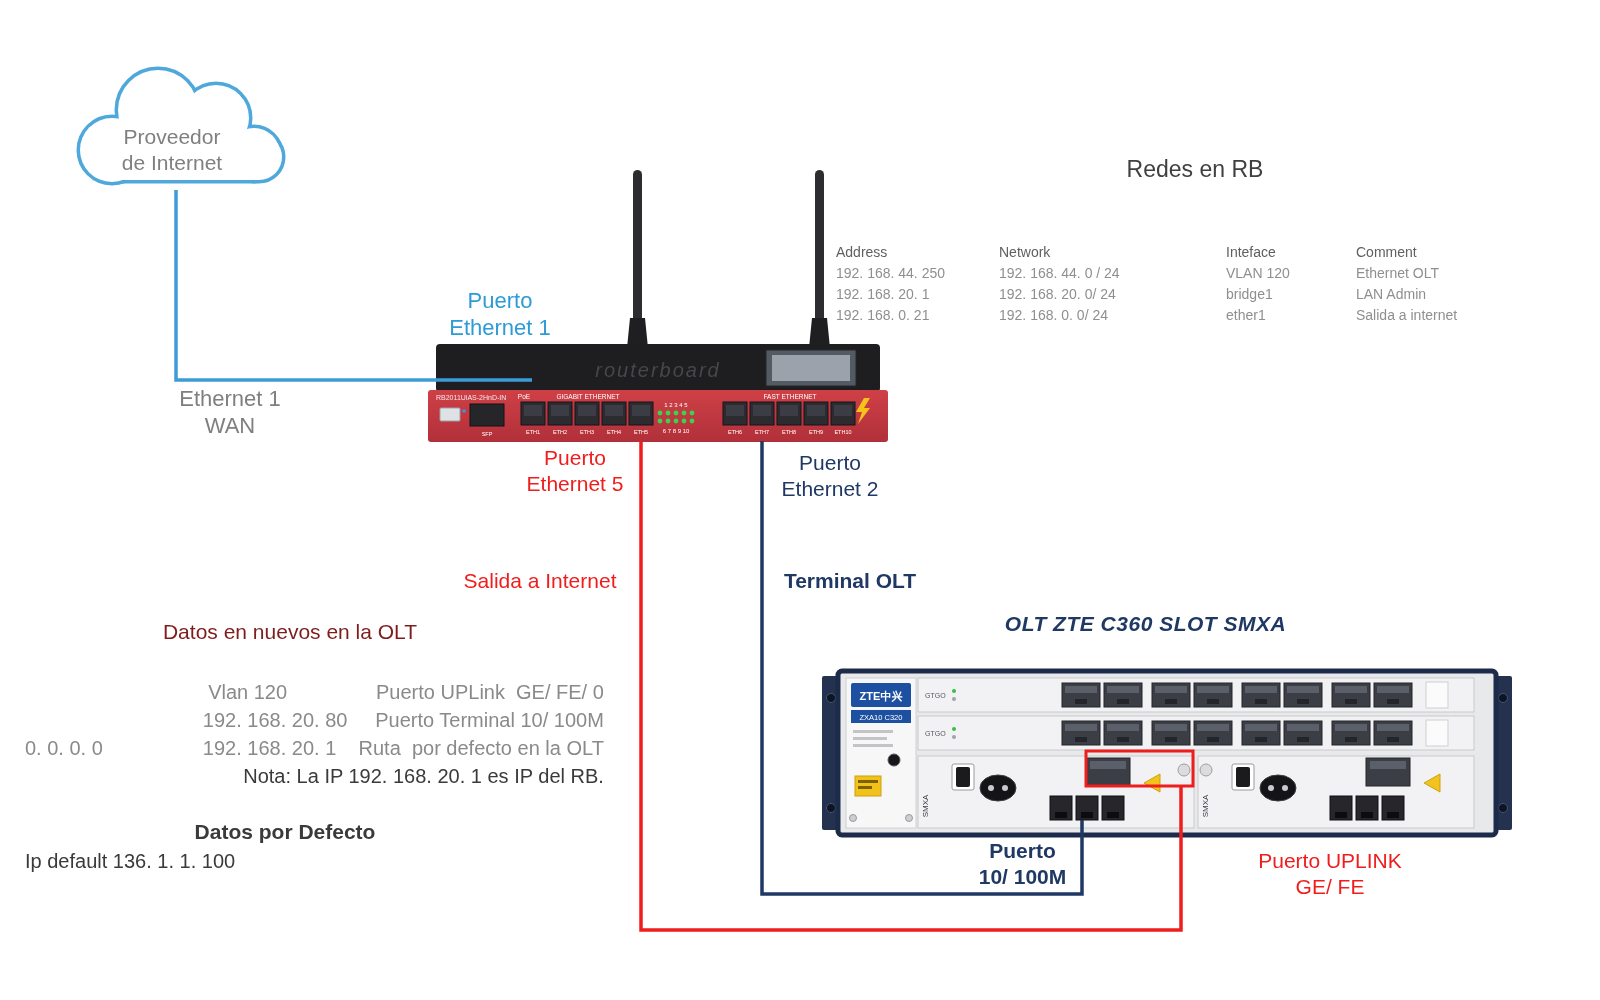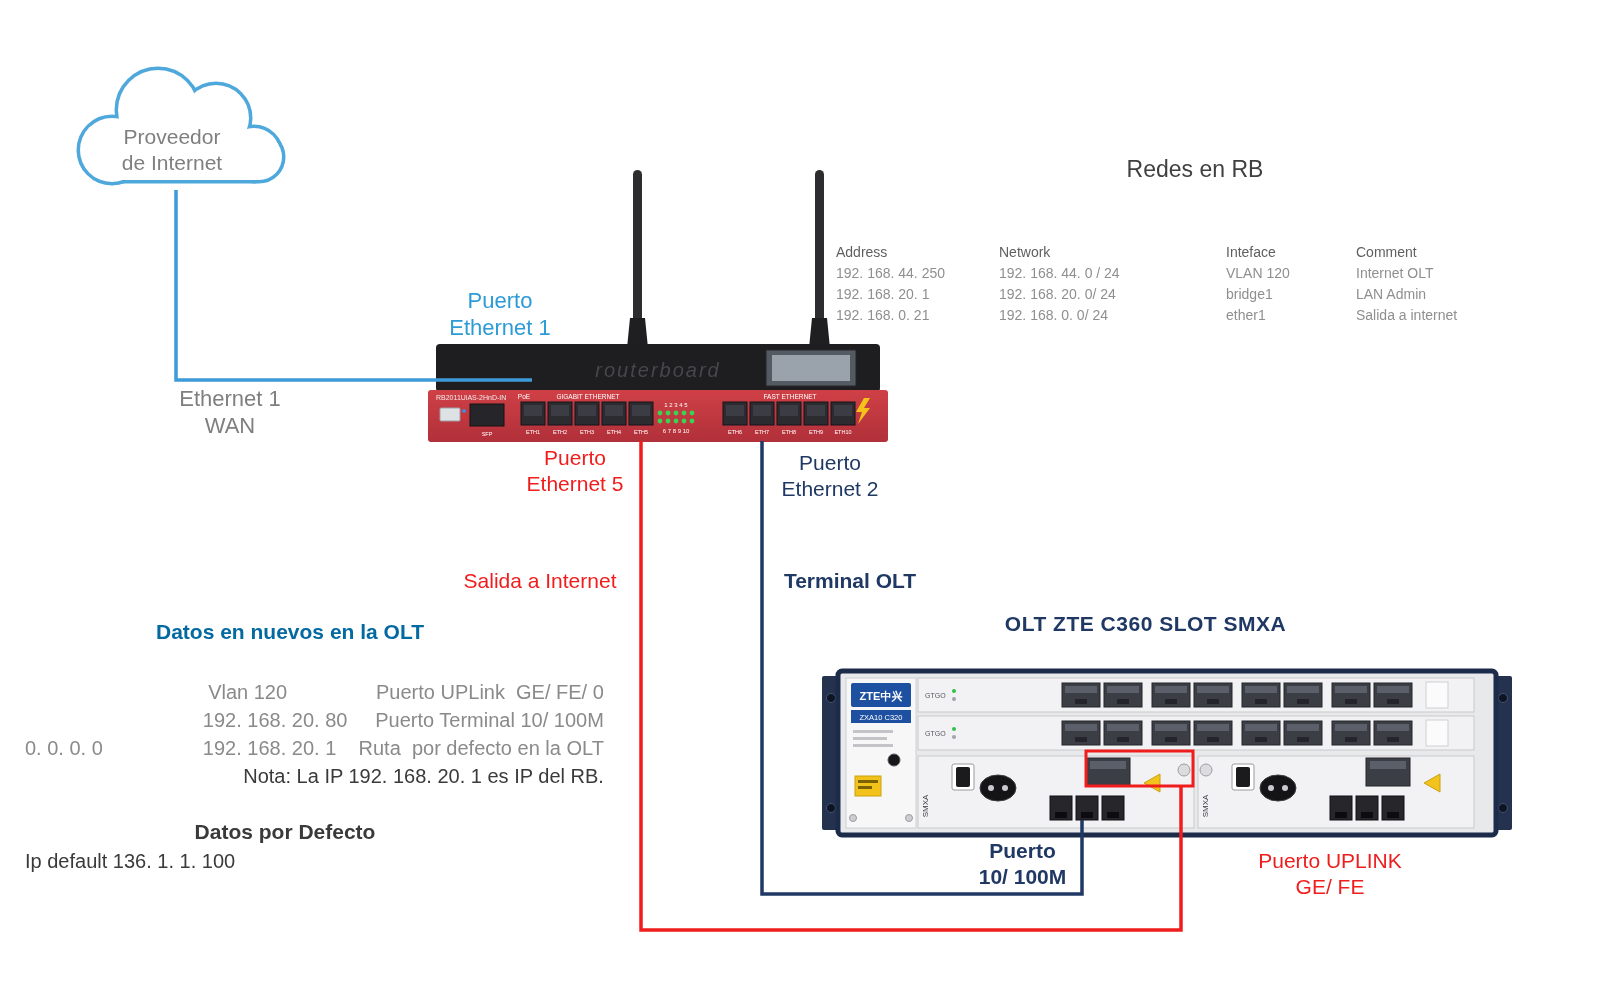--- a/index.html
+++ b/index.html
@@ -22,25 +22,25 @@
     display:grid;grid-template-columns:163px 227px 130px 175px;
     row-gap:5px;font-size:14px;color:#8f8f8f;margin-top:30px;
   }
   #rb-table .hd{color:#5f5f5f;}
   #rb-table-title{
     position:absolute;left:885px;top:156px;width:620px;text-align:center;
     font-size:23px;color:#404040;z-index:10;
   }
   #olt-title{
     position:absolute;left:958px;top:612px;width:375px;text-align:center;
-    font-size:21px;font-weight:bold;color:#1F3864;z-index:10;letter-spacing:0.5px;
+    font-size:21px;font-weight:bold;color:#1F3864;z-index:10;letter-spacing:0.5px;font-style:italic;
   }
   #olt-info{position:absolute;left:25px;top:678px;z-index:10;font-size:20px;line-height:28px;color:#8a8a8a;}
   #olt-info .nota{color:#3a3a3a;}
-  #olt-info-title{position:absolute;left:140px;top:620px;width:300px;text-align:center;font-size:21px;font-weight:700;color:#0369a1;z-index:10;}
+  #olt-info-title{position:absolute;left:140px;top:620px;width:300px;text-align:center;font-size:21px;font-weight:400;color:#7f1d1d;z-index:10;}
   #defaults-title{position:absolute;left:150px;top:820px;width:270px;text-align:center;font-size:21px;font-weight:600;color:#3a3a3a;z-index:10;}
   #defaults-line{position:absolute;left:25px;top:850px;font-size:20px;color:#3a3a3a;z-index:10;}
   svg text{font-family:"Liberation Sans", sans-serif;}
 </style>
 </head>
 <body>
 
 <svg class="abs" style="left:60px;top:48px;z-index:2" width="230" height="165" viewBox="0 0 230 165">
   <g stroke="#4FA8DC" stroke-width="7" fill="#ffffff">
     <circle cx="52" cy="102" r="32"></circle>
@@ -332,21 +332,21 @@
 
 <div id="rb-table">
   <div class="hd">Address</div>
   <div class="hd">Network</div>
   <div class="hd">Inteface</div>
   <div class="hd">Comment</div>
 
   <div>192. 168. 44. 250</div>
   <div>192. 168. 44. 0 / 24</div>
   <div>VLAN 120</div>
-  <div>Internet OLT</div>
+  <div>Ethernet OLT</div>
 
   <div>192. 168. 20. 1</div>
   <div>192. 168. 20. 0/ 24</div>
   <div>bridge1</div>
   <div>LAN Admin</div>
 
   <div>192. 168. 0. 21</div>
   <div>192. 168. 0. 0/ 24</div>
   <div>ether1</div>
   <div>Salida a internet</div>

